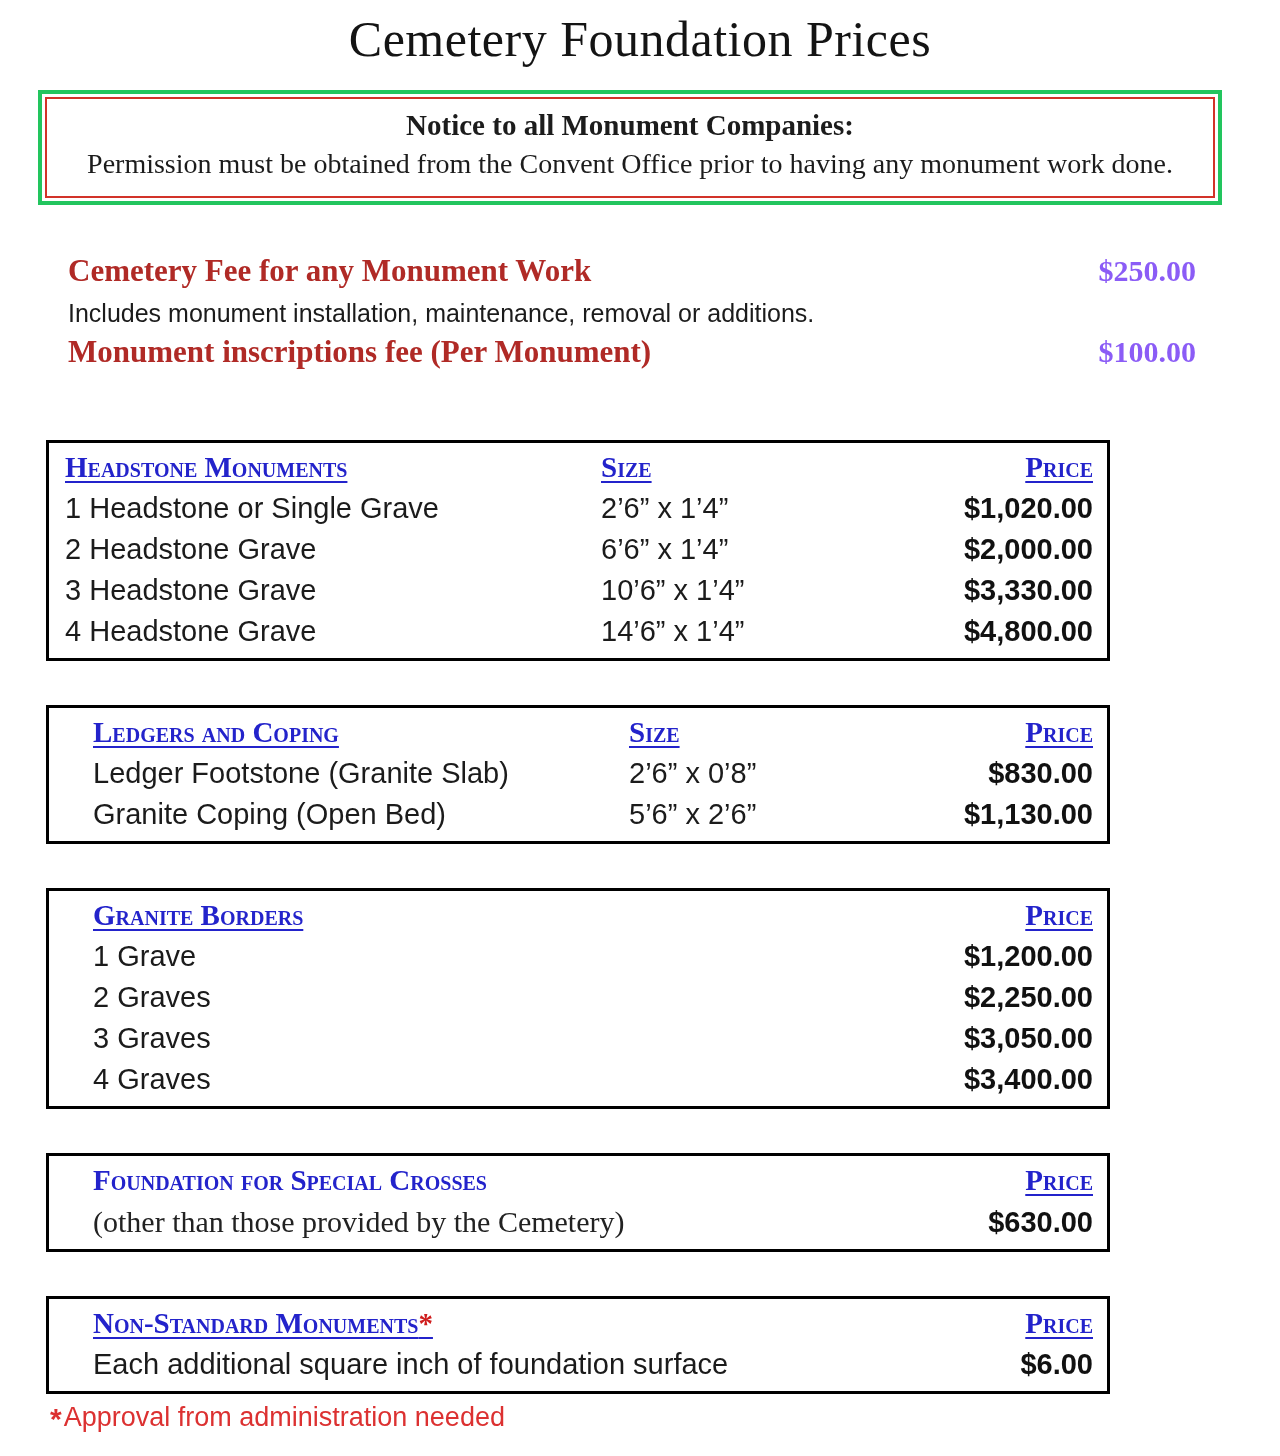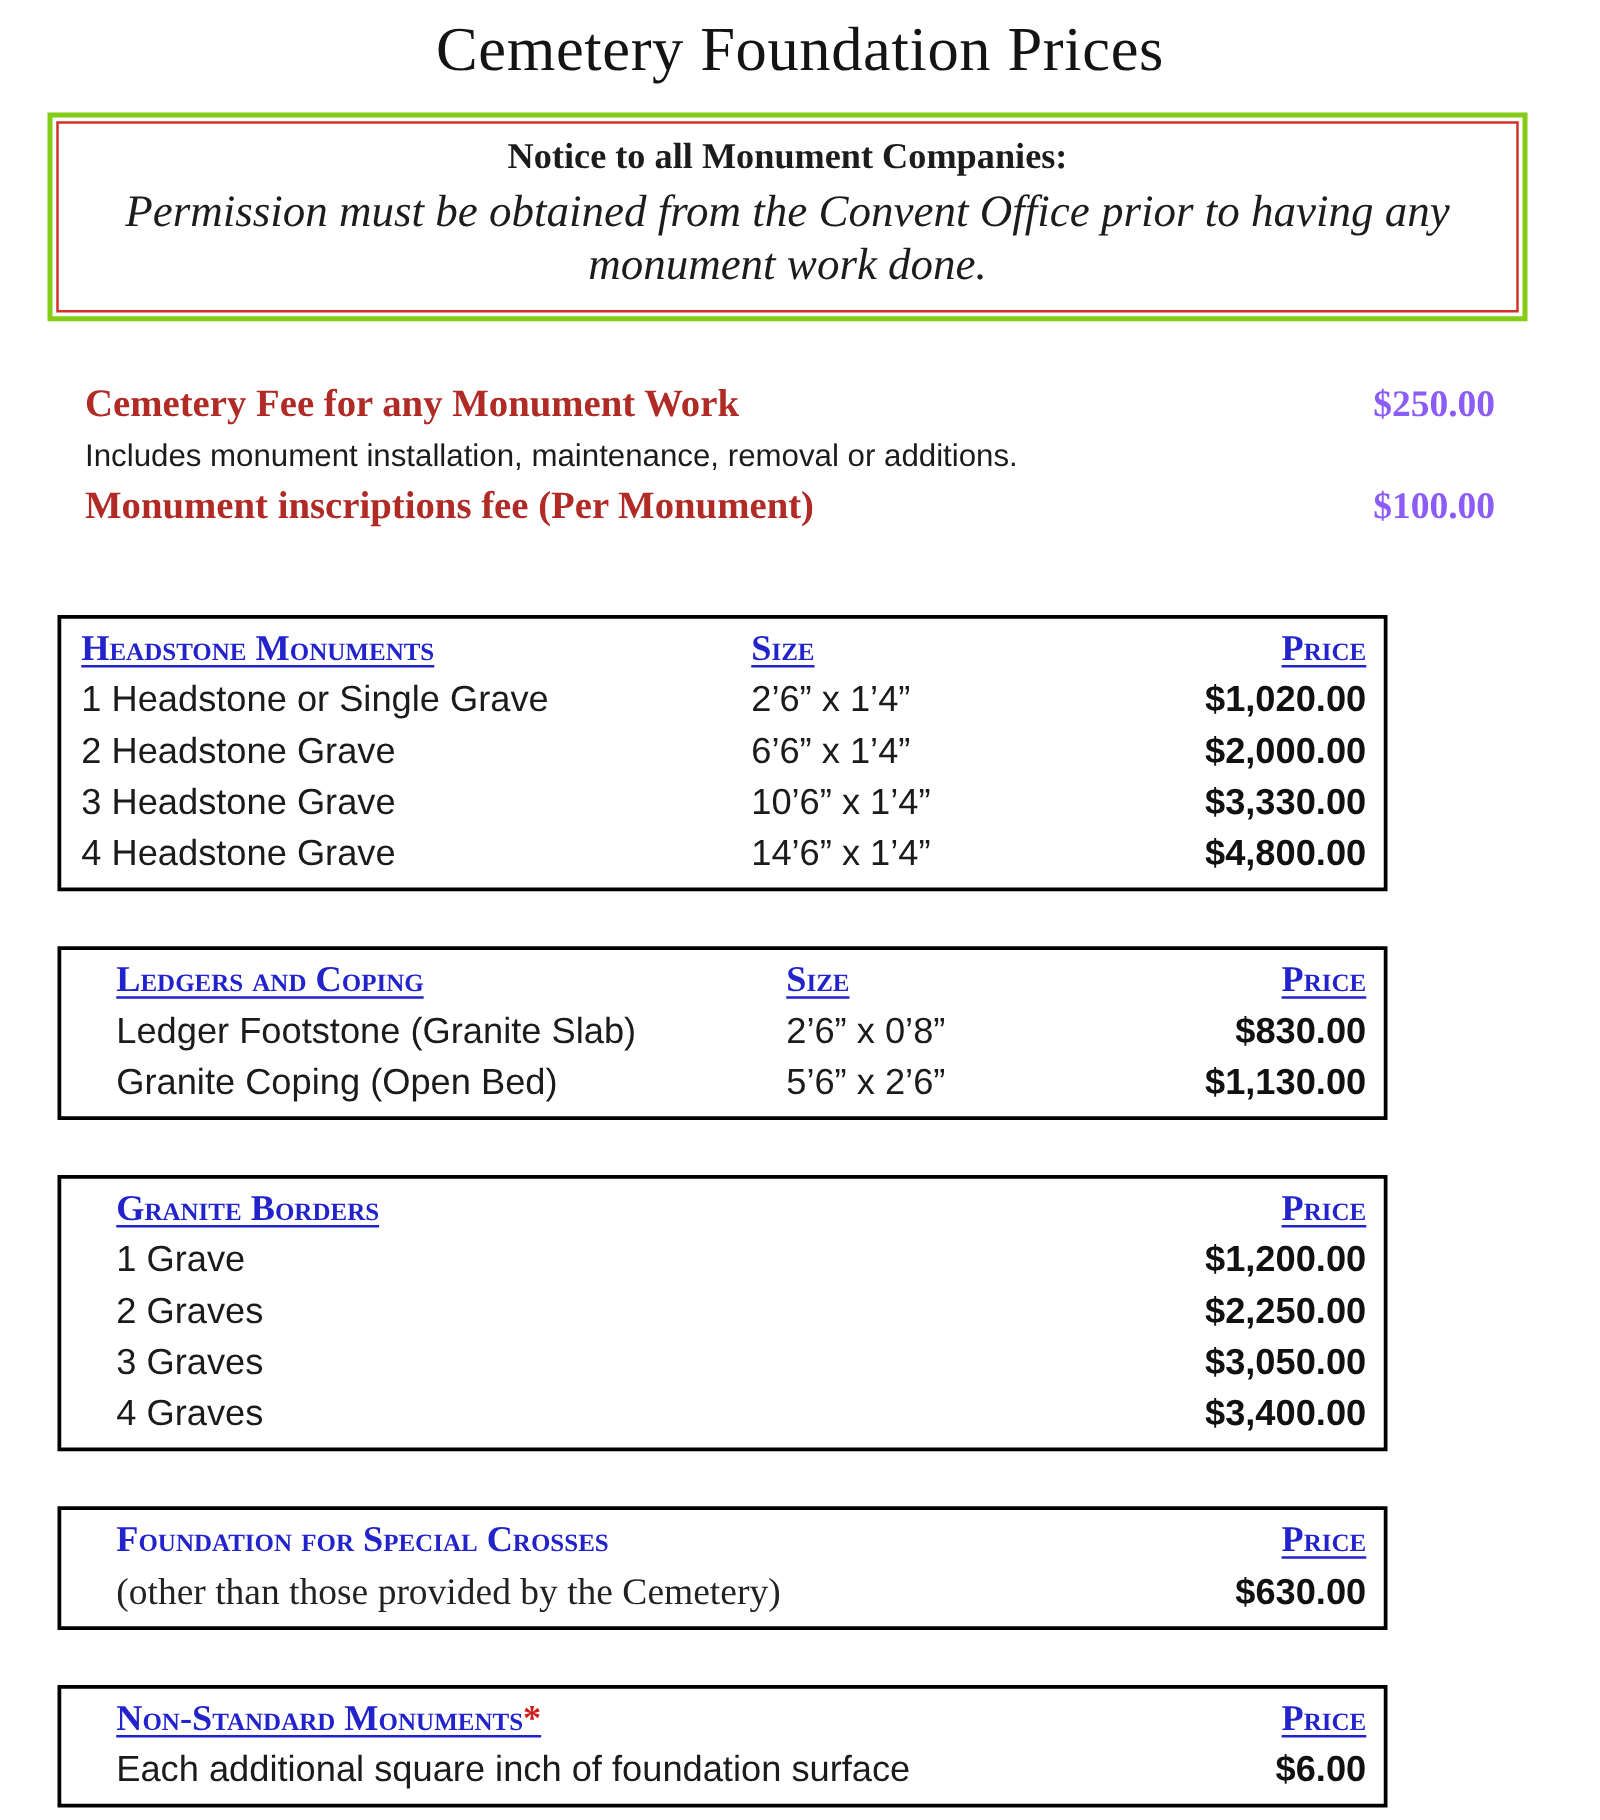--- a/index.html
+++ b/index.html
@@ -20,33 +20,33 @@
     font-family: "Liberation Serif", serif;
     font-weight: 400;
     font-size: 50px;
     color: #141414;
     letter-spacing: 0.5px;
   }
 
   
   .notice-outer {
     margin: 22px 58px 0 38px;
-    border: 4px solid #84cc16;
+    border: 4px solid #22c55e;
     padding: 3px;
     background: #ffffff;
   }
   .notice-inner {
     border: 2px solid #d23329;
     padding: 10px 14px 16px 14px;
     text-align: center;
     font-family: "Liberation Serif", serif;
     color: #1c1c1c;
   }
   .notice-heading { font-weight: bold; font-size: 29px; }
-  .notice-body { font-size: 36px; margin-top: 6px; font-style: italic; }
+  .notice-body { font-size: 28px; margin-top: 6px; }
 
   
   .fees { margin: 48px 84px 0 68px; }
   .fee-row { display: flex; justify-content: space-between; align-items: baseline; }
   .fee-row + .fee-note { margin-top: 10px; }
   .fee-label {
     font-family: "Liberation Serif", serif;
     font-weight: bold;
     font-size: 31px;
     color: #b02a26;

